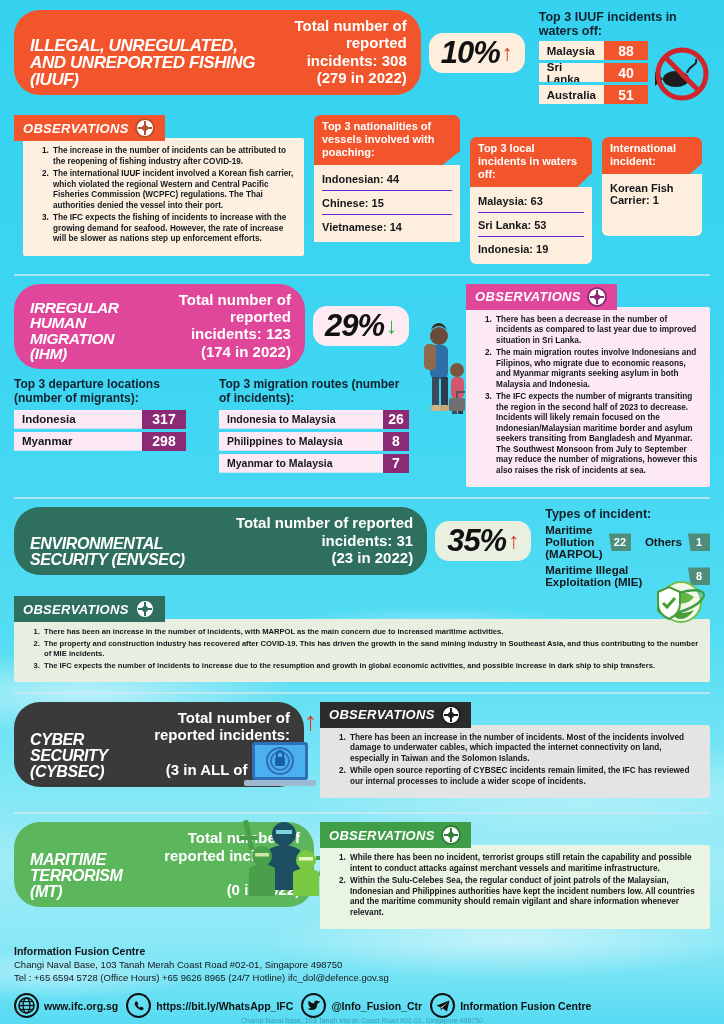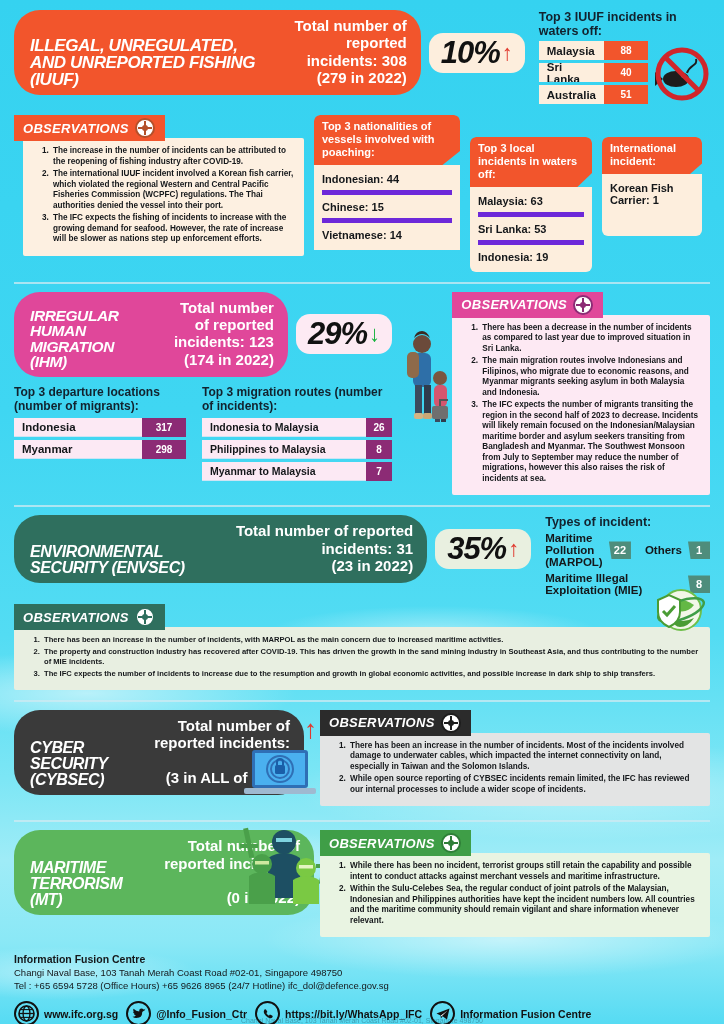--- a/index.html
+++ b/index.html
@@ -108,21 +108,21 @@
   .bar-row {
     display: flex; align-items: stretch; margin-bottom: 3px;
     height: 19px;
   }
   .bar-label {
     background: #fdeedd; color: #14171a; font-weight: bold; font-size: 11.5px;
     display: flex; align-items: center; padding: 0 8px; flex: 1;
     clip-path: polygon(0 0, 100% 0, 100% 100%, 0 100%);
   }
   .bar-val {
-    background: #f2552c; color: #fff; font-weight: bold; font-size: 10px;
+    background: #f2552c; color: #fff; font-weight: bold; font-size: 14px;
     width: 44px; display: flex; align-items: center; justify-content: center;
   }
   .nofish {
     width: 56px; height: 56px; position: relative; margin-left: 6px; flex: 0 0 56px;
   }
 
   .iuuf-mid { display: flex; gap: 10px; margin-top: 8px; }
   .obs-iuuf { width: 290px; }
   .obs-iuuf .obs-tab { background: #f2552c; }
   .obs-iuuf .obs-body { background: #fdf0e1; margin-left: 9px; }
@@ -130,35 +130,35 @@
   .card { border-radius: 6px; overflow: hidden; }
   .card-head {
     background: #f2552c; color: #fff; font-weight: bold; font-size: 11px;
     padding: 5px 8px 6px; line-height: 1.18;
     border-radius: 6px 6px 0 0;
     clip-path: polygon(0 0, 100% 0, 100% 72%, 88% 100%, 0 100%);
   }
   .card-body { background: #fdeedd; padding: 2px 8px 4px; }
   .card-body .kv {
     font-size: 11px; font-weight: bold; color: #14171a;
-    padding: 6px 0 5px; border-bottom: 5px solid #6d28d9;
+    padding: 6px 0 5px; border-bottom: 1px solid #6d28d9;
   }
   .card-body .kv:last-child { border-bottom: none; }
   .card-w1 { width: 146px; }
   .card-w2 { width: 122px; }
   .card-w3 { width: 100px; }
 
   
   .divider { height: 2px; background: #cfe9f1; margin: 10px 0 8px; opacity: .75; }
 
   
   .ihm-pill { background: #e0479a; min-width: 262px; border-radius: 26px; }
   .ihm-pill .sec-title { font-size: 15.5px; }
   .ihm-pct { background: #fdeaf3; }
-  .ihm-lists { display: flex; gap: 16px; margin-top: 8px; }
+  .ihm-lists { display: flex; gap: 33px; margin-top: 8px; }
   .ihm-col-title { font-weight: bold; font-size: 12px; color: #12222e; line-height: 1.2; margin-bottom: 4px; }
   .bar-row.pink .bar-label { background: #fce9f4; }
   .bar-row.pink .bar-val { background: #8c2b75; }
   .obs-ihm { width: 282px; }
   .obs-ihm .obs-tab { background: #e0479a; }
   .obs-ihm .obs-body { background: #fde9f3; }
   .obs-ihm .scope { border-color: #8c2b75; }
   .obs-ihm .scope::before, .obs-ihm .scope::after, .obs-ihm .scope-dot { background: #8c2b75; }
   .ihm-row { display: flex; align-items: flex-start; }
 
@@ -587,32 +587,32 @@
             <line x1="1" y1="8.5" x2="16" y2="8.5" stroke="#111" stroke-width="1.3"></line>
             <line x1="2.4" y1="4.6" x2="14.6" y2="4.6" stroke="#111" stroke-width="1.1"></line>
             <line x1="2.4" y1="12.4" x2="14.6" y2="12.4" stroke="#111" stroke-width="1.1"></line>
           </svg>
         </span>
         <span class="soc-txt">www.ifc.org.sg</span>
       </div>
       <div class="soc-item">
         <span class="soc-ico">
           <svg width="16" height="16" viewBox="0 0 16 16">
+            <path d="M4.5 3.5 q1.2 -.6 1.8 .4 l.9 1.6 q.3 .6 -.3 1 l-.6 .5 q.8 1.8 2.6 2.7 l.5 -.7 q.4 -.6 1 -.3 l1.7 .9 q1 .6 .3 1.7 q-1 1.4 -3 .8 q-3.4 -1 -5.2 -4.6 q-1 -2 .3 -4z" fill="#111"></path>
+          </svg>
+        </span>
+        <span class="soc-txt">https://bit.ly/WhatsApp_IFC</span>
+      </div>
+      <div class="soc-item">
+        <span class="soc-ico">
+          <svg width="16" height="16" viewBox="0 0 16 16">
             <path d="M15 3.4 q-.8 .5 -1.7 .7 q.8 -.5 1.1 -1.4 q-.9 .5 -1.8 .7 q-.9 -.9 -2.1 -.9 q-2.3 0 -2.3 2.3 q0 .4 .1 .6 Q5 5.2 2.6 2.7 q-.4 .7 -.4 1.3 q0 1.3 .9 1.9 q-.6 0 -1.1 -.3 q0 1.8 1.8 2.2 q-.4 .1 -.9 0 q.5 1.5 2.1 1.6 Q3.6 10.5 1.5 10.8 Q3.2 12 5.2 12 q6 0 6 -5.6 v-.3 Q12 5.3 15 3.4z" fill="#111"></path>
           </svg>
         </span>
         <span class="soc-txt">@Info_Fusion_Ctr</span>
-      </div>
-      <div class="soc-item">
-        <span class="soc-ico">
-          <svg width="16" height="16" viewBox="0 0 16 16">
-            <path d="M4.5 3.5 q1.2 -.6 1.8 .4 l.9 1.6 q.3 .6 -.3 1 l-.6 .5 q.8 1.8 2.6 2.7 l.5 -.7 q.4 -.6 1 -.3 l1.7 .9 q1 .6 .3 1.7 q-1 1.4 -3 .8 q-3.4 -1 -5.2 -4.6 q-1 -2 .3 -4z" fill="#111"></path>
-          </svg>
-        </span>
-        <span class="soc-txt">https://bit.ly/WhatsApp_IFC</span>
       </div>
       <div class="soc-item">
         <span class="soc-ico">
           <svg width="16" height="16" viewBox="0 0 16 16">
             <path d="M1.5 7.6 L14.5 2.6 L12 13.4 L7.6 10.2 L5.9 12.4 L5.6 9.4 z" fill="#111"></path>
             <path d="M5.9 9.6 L12.6 4.4 L6.4 10.6z" fill="#fff"></path>
           </svg>
         </span>
         <span class="soc-txt">Information Fusion Centre</span>
       </div>

